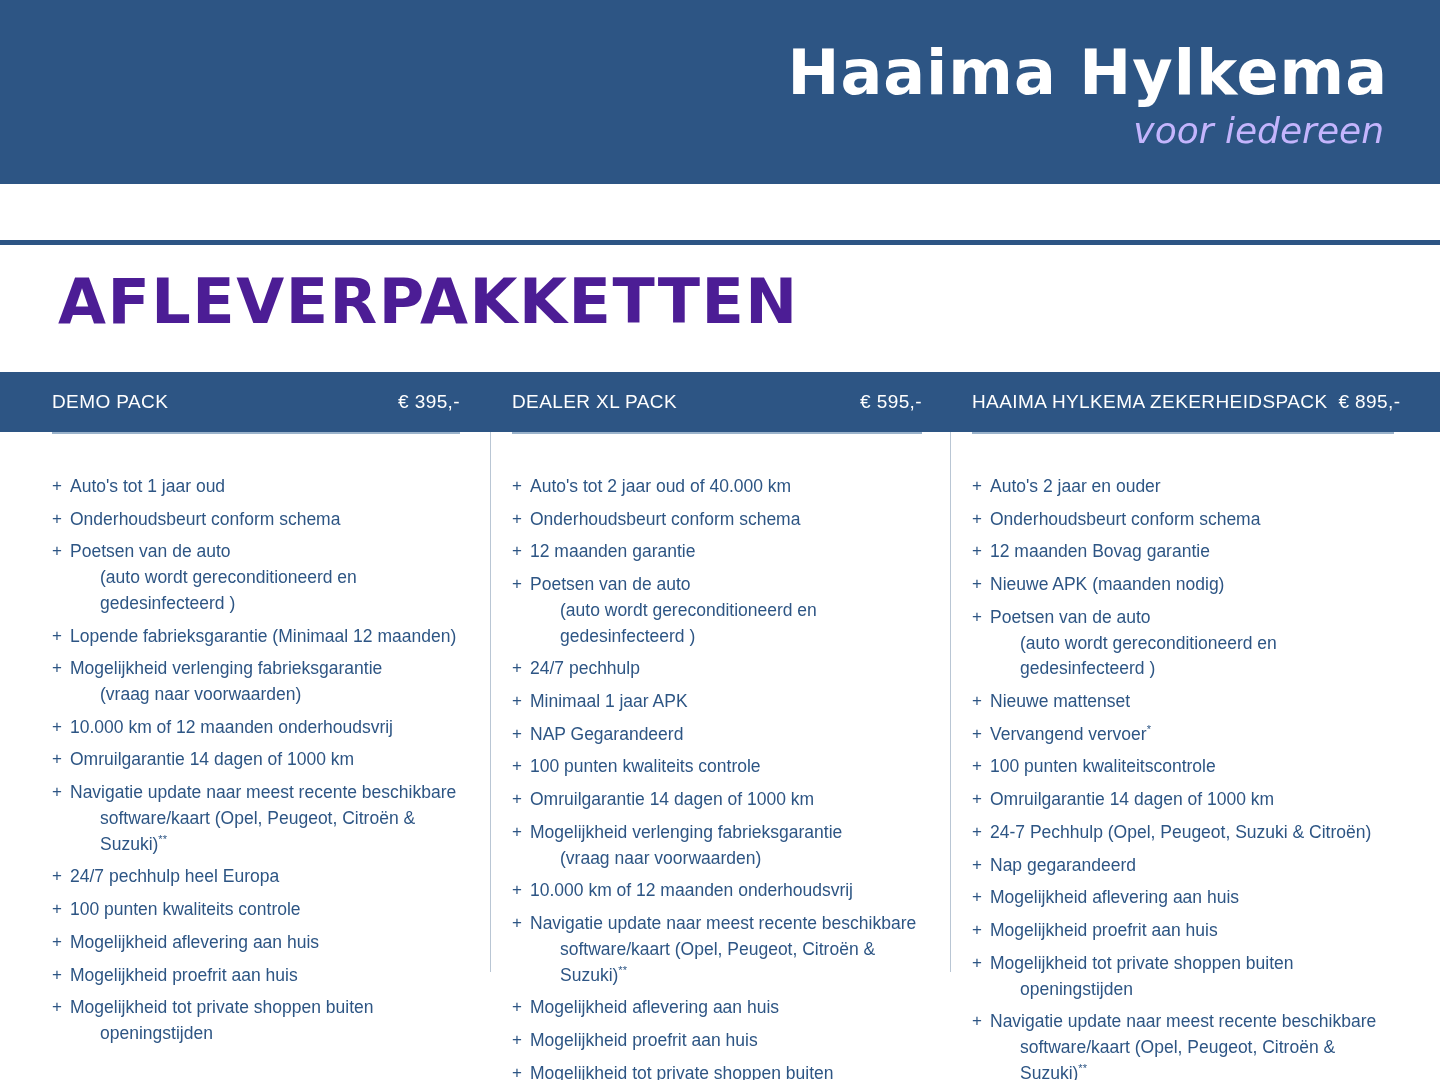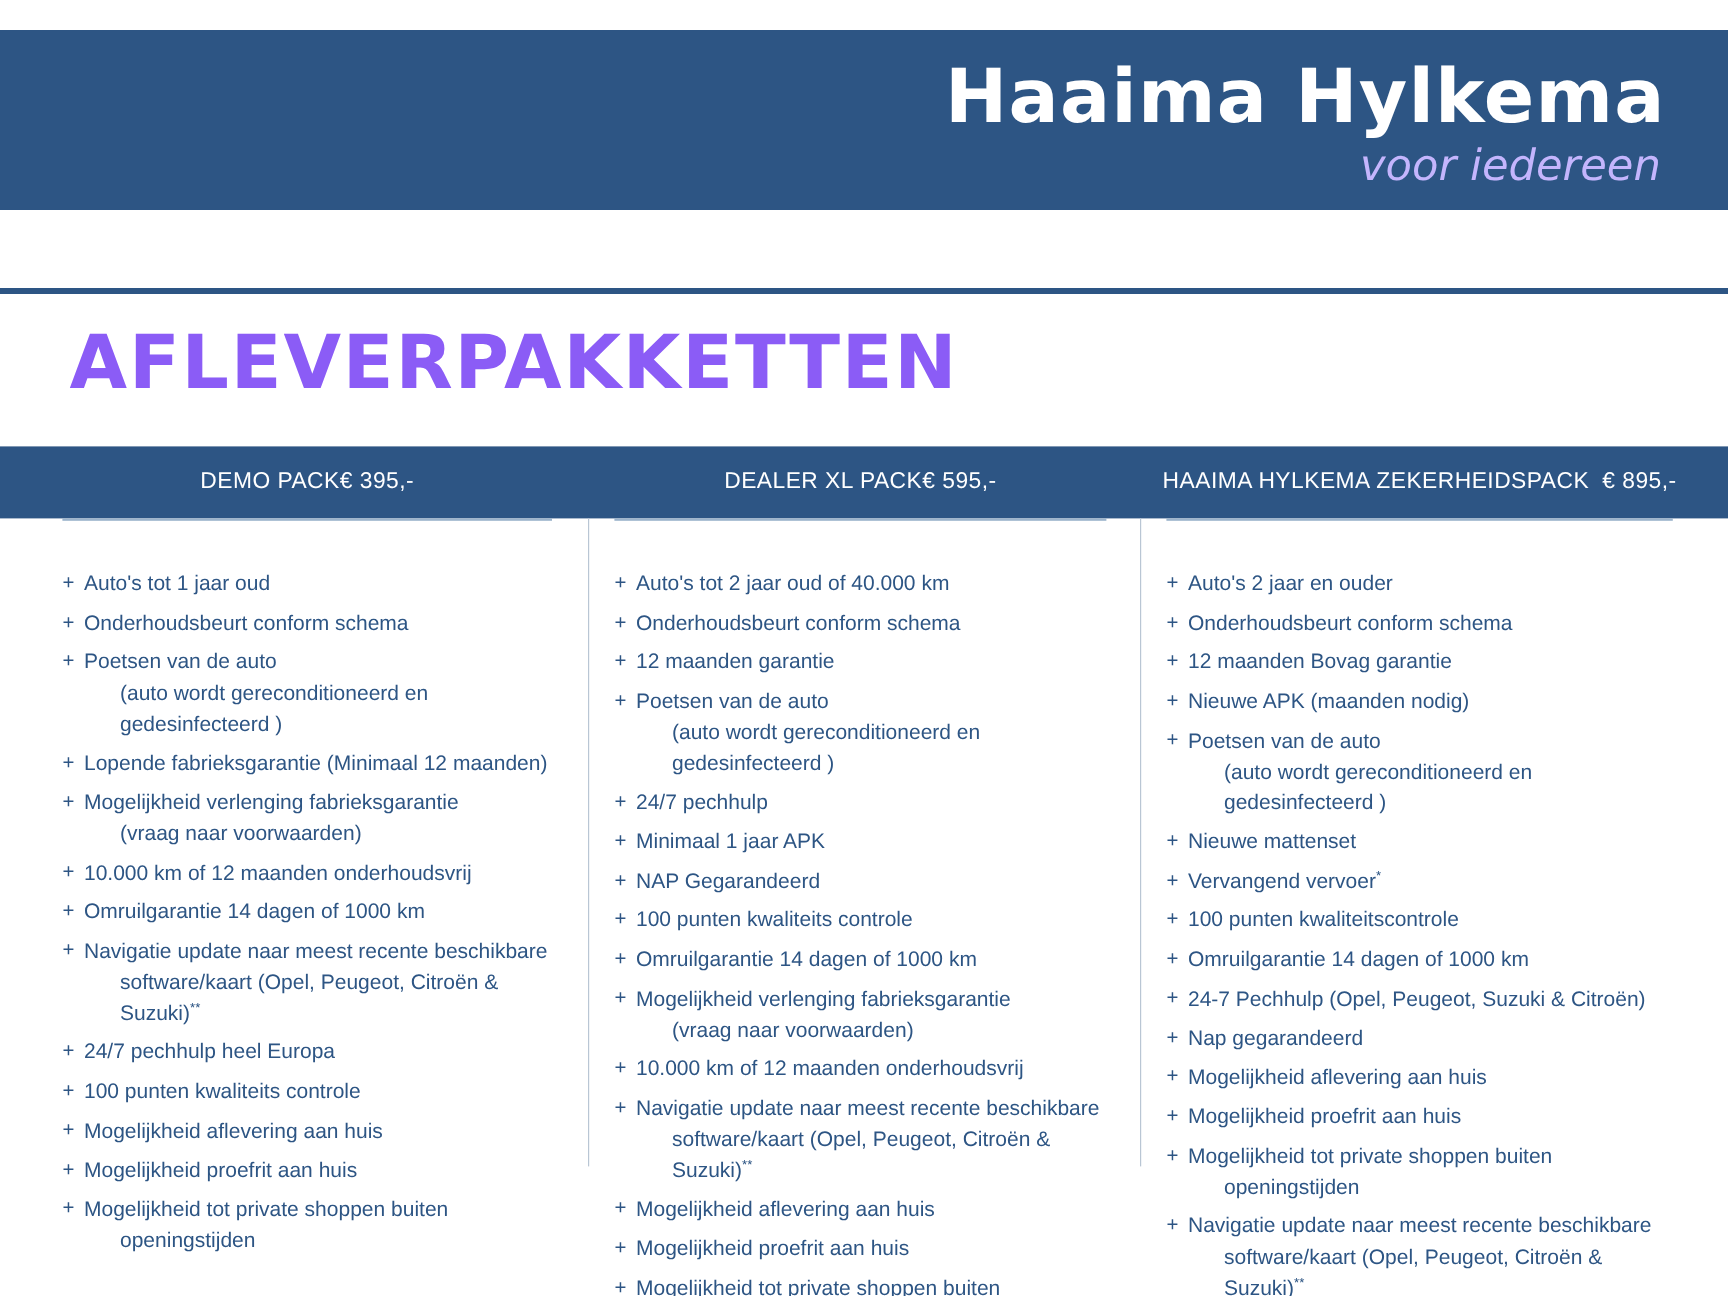--- a/index.html
+++ b/index.html
@@ -20,28 +20,27 @@
     height: 1080px;
     position: relative;
     background: #ffffff;
   }
 
   
   .header {
     position: absolute;
     left: 0; top: 0;
     width: 1440px;
-    height: 150px;
+    height: 184px;
     background: #2d5584;
     display: flex;
     flex-direction: column;
     align-items: flex-end;
     justify-content: center;
     padding-right: 52px;
-    margin-top: 25px;
   }
   .brand-title {
     color: #ffffff;
     font-family: "DejaVu Sans", sans-serif;
     font-weight: bold;
     font-size: 62px;
     letter-spacing: 1px;
     line-height: 1.05;
     margin: 0;
     padding-top: 6px;
@@ -61,21 +60,21 @@
   .rule-top {
     position: absolute;
     left: 0; top: 240px;
     width: 1440px;
     height: 5px;
     background: #2d5584;
   }
   .doc-title {
     position: absolute;
     left: 58px; top: 265px;
-    color: #8b5cf6;
+    color: #4c1d95;
     font-family: "DejaVu Sans", sans-serif;
     font-weight: bold;
     font-size: 62px;
     letter-spacing: 1.5px;
     margin: 0;
   }
 
   
   .band {
     position: absolute;
@@ -96,21 +95,21 @@
     padding: 0 0 0 0;
   }
   .col-1 { width: 490px; flex: 0 0 490px; }
   .col-2 { width: 460px; flex: 0 0 460px; }
   .col-3 { width: 490px; flex: 0 0 490px; }
 
   .col-head {
     height: 60px;
     display: flex;
     align-items: center;
-    justify-content: center;
+    justify-content: space-between;
     color: #ffffff;
     font-size: 19px;
     letter-spacing: 0.4px;
   }
   .col-1 .col-head { margin: 0 30px 0 52px; }
   .col-2 .col-head { margin: 0 28px 0 22px; }
   .col-3 .col-head { margin: 0 46px 0 22px; }
   .col-head .pkg-name { white-space: nowrap; }
   .col-head .pkg-price { white-space: nowrap; }
   .col-3 .col-head { gap: 11px; }

